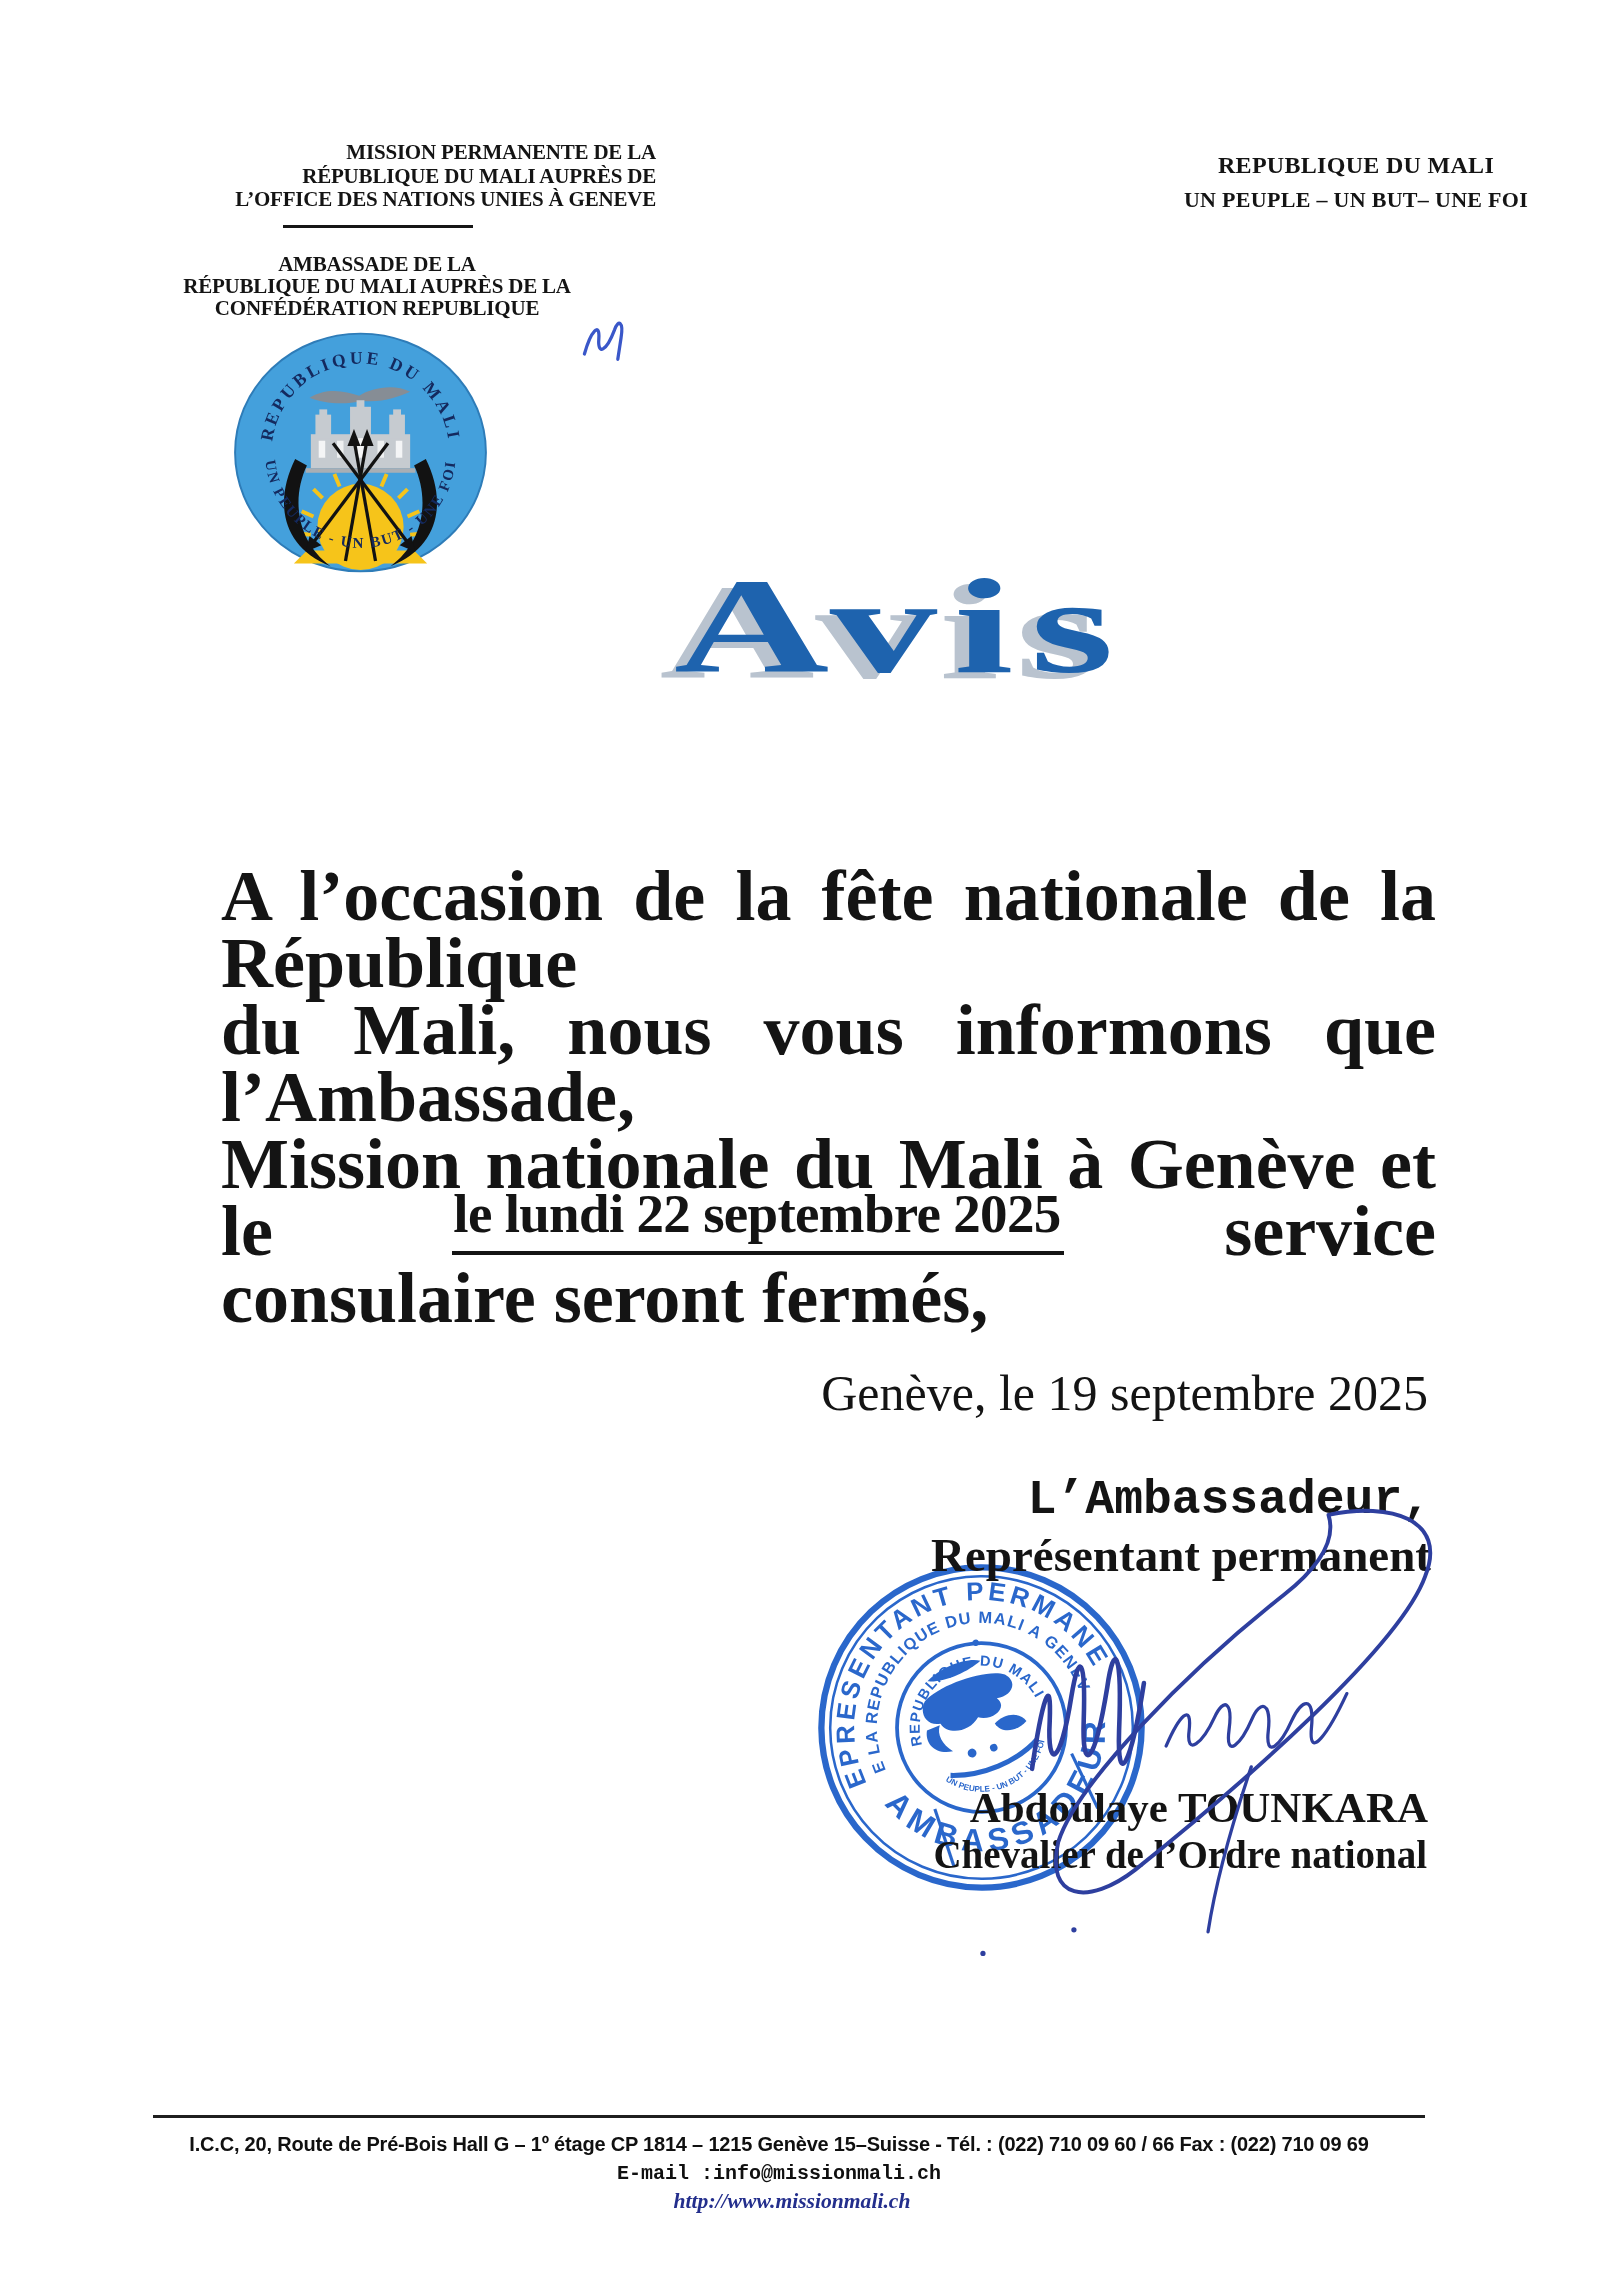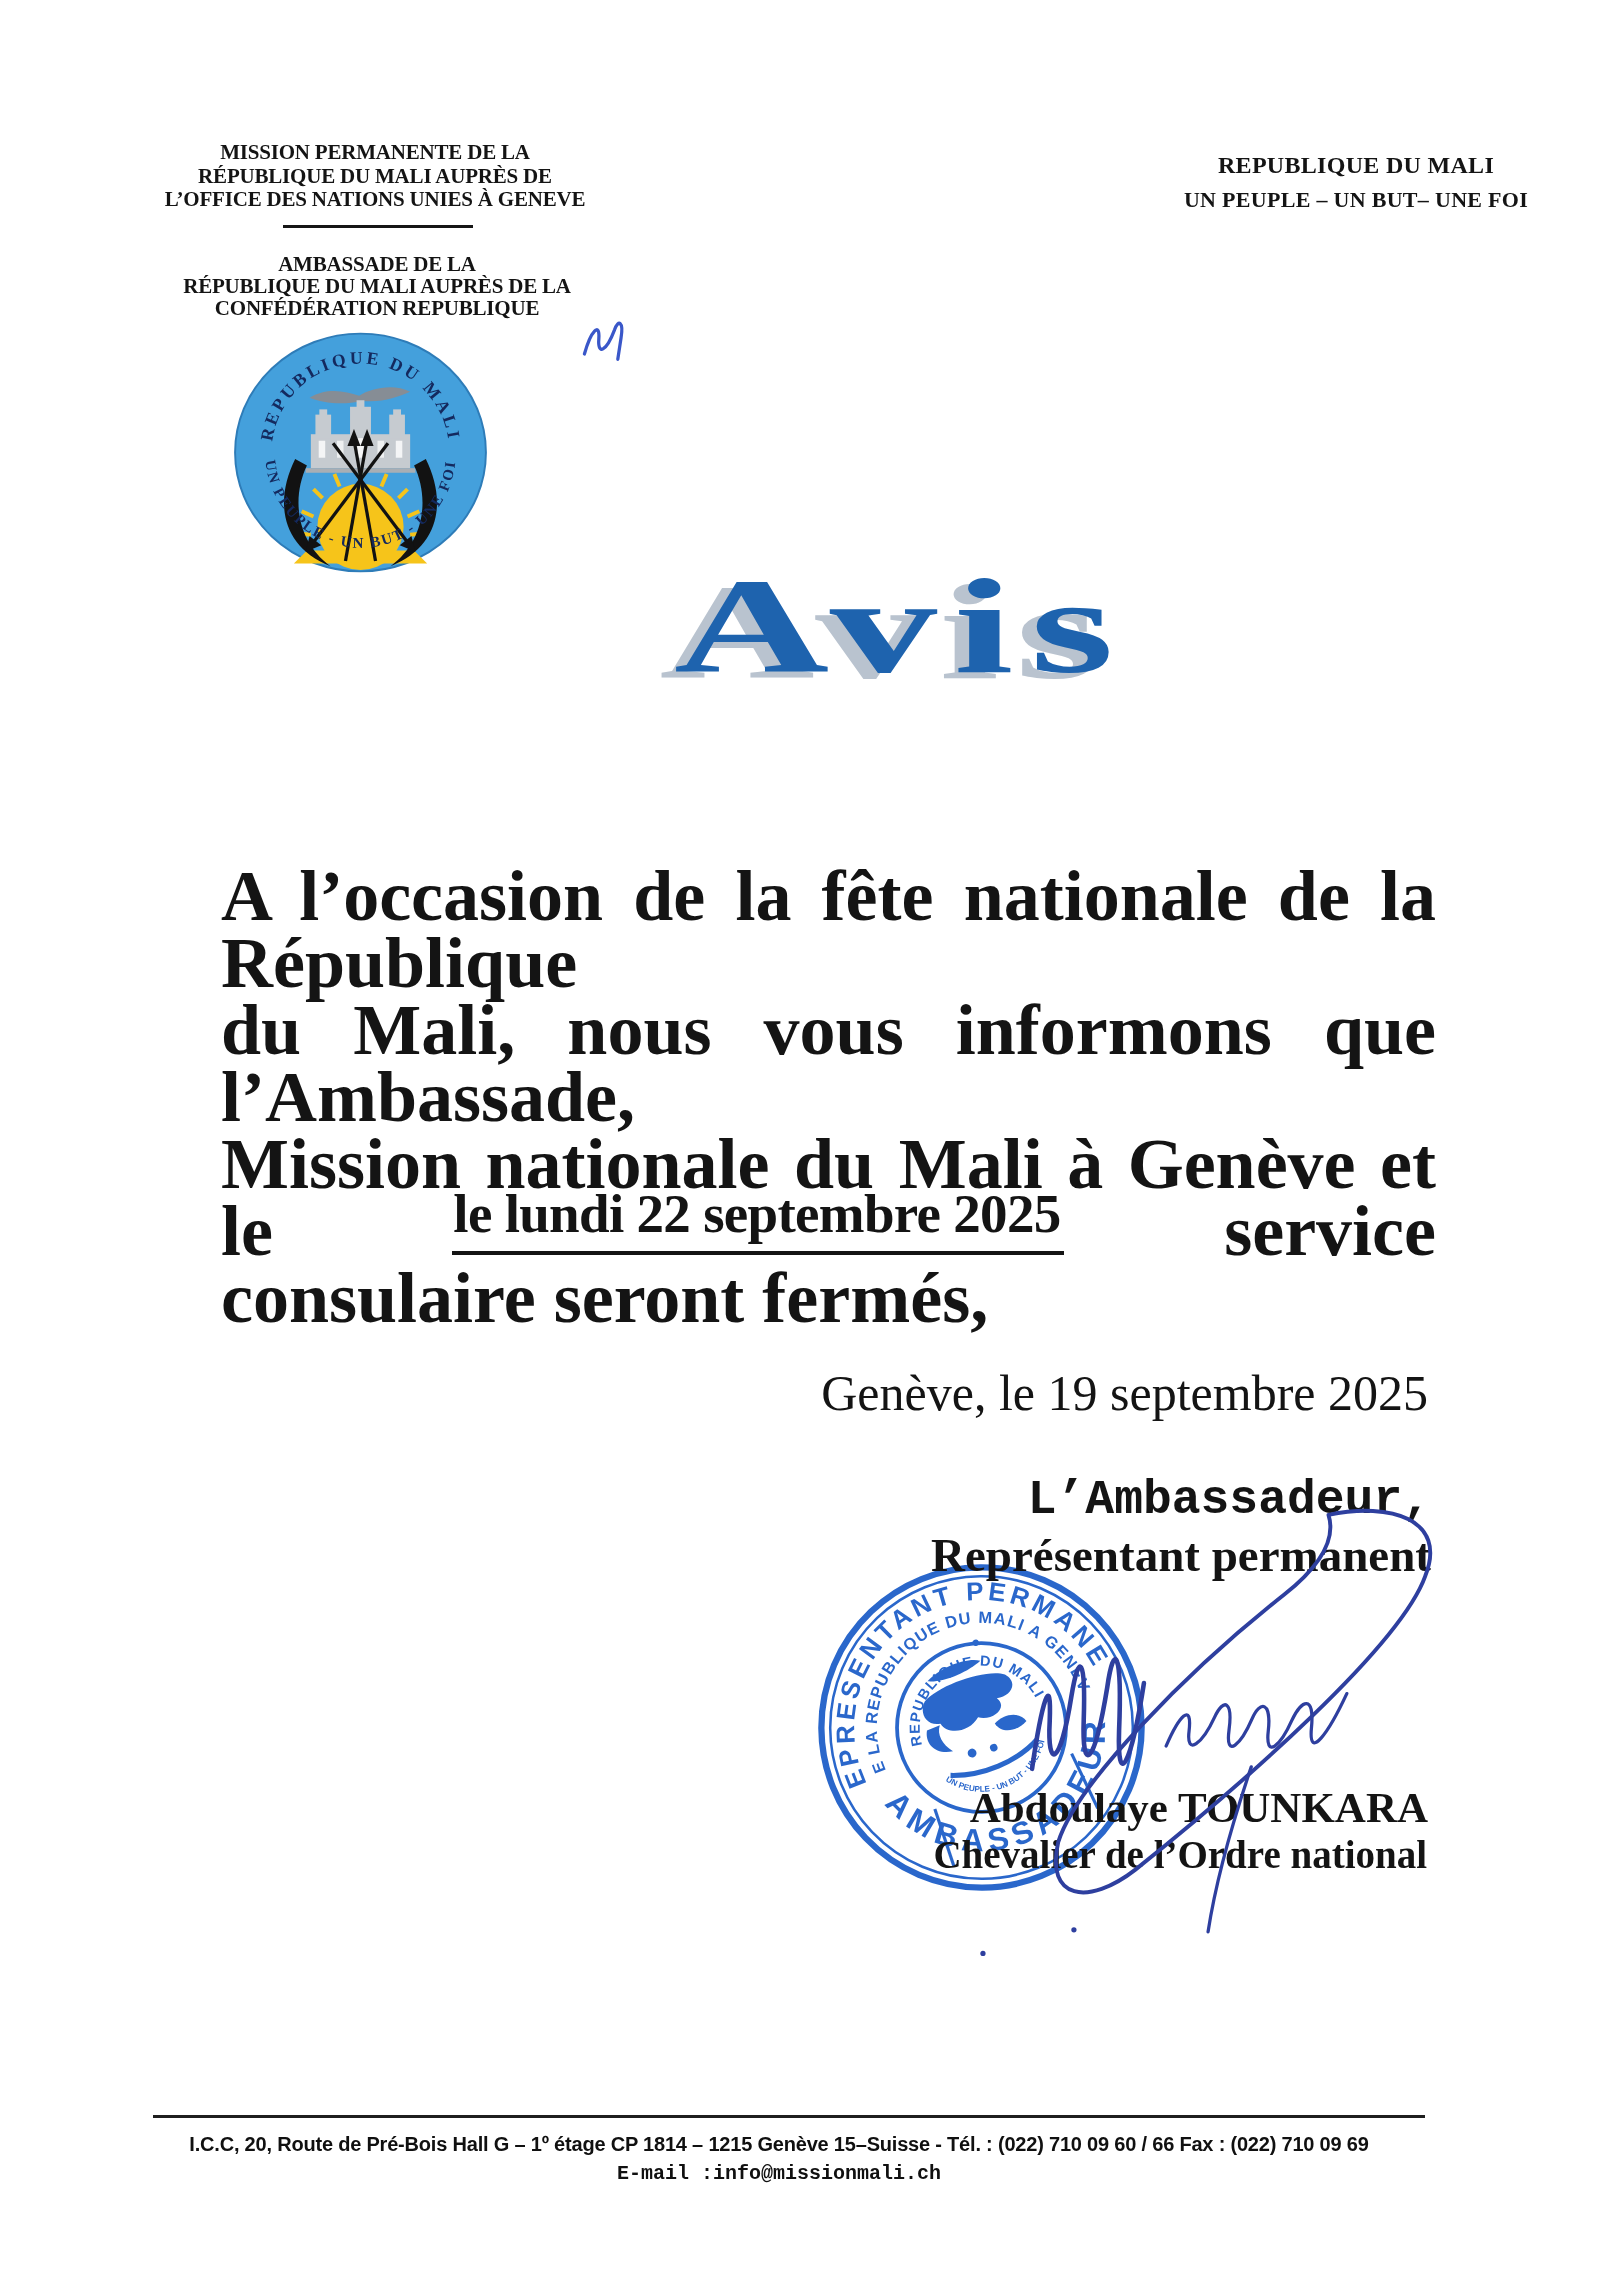--- a/index.html
+++ b/index.html
@@ -1,20 +1,20 @@
 <!DOCTYPE html>
 <html style="font-size:10.5px"><head>
 <meta charset="utf-8">
 <style>
   html,body{margin:0;padding:0;background:#ffffff;}
   .page{position:relative;width:1623px;height:2295px;background:#ffffff;overflow:hidden;
         font-family:"Liberation Serif",serif;color:#141414;}
   .abs{position:absolute;}
   
-  .lh-left{left:113px;top:141px;width:524px;text-align:center;
+  .lh-left{left:132px;top:141px;width:524px;text-align:right;
            font-weight:700;font-size:21px;line-height:23.6px;letter-spacing:-0.2px;}
   .lh-rule{left:283px;top:225px;width:190px;height:2.6px;background:#161616;}
   .lh-embassy{left:115px;top:253px;width:524px;text-align:center;
               font-weight:700;font-size:21px;line-height:22px;letter-spacing:-0.2px;}
   .lh-right{left:1094px;top:152px;width:524px;text-align:center;font-weight:700;}
   .lh-right .l1{font-size:24px;line-height:27.5px;letter-spacing:0.3px;}
   .lh-right .l2{font-size:22px;line-height:22px;margin-top:9.2px;letter-spacing:0.3px;}
   
   .avis{left:674px;top:558px;font-size:136px;line-height:1;font-weight:700;
         letter-spacing:10.5px;color:#1e63ae;transform:scaleX(1.58);transform-origin:left top;
@@ -212,16 +212,17 @@
 
     <g stroke="#3a57c9" fill="none" stroke-linecap="round">
       <path stroke-width="5" d="M 893 541 C 903 505 917 491 915 518 C 913 543 926 538 939 504 C 945 487 953 492 949 516 L 944 549"></path>
     </g>
   </svg>
 
   <div class="abs foot-rule"></div>
   <div class="abs footer">
     <div class="f1">I.C.C, 20, Route de Pré-Bois  Hall G – 1º étage  CP 1814 – 1215 Genève 15–Suisse - Tél. : (022) 710 09 60 / 66 Fax : (022) 710 09 69</div>
     <div class="f2">E-mail :info@missionmali.ch</div>
+    <div class="f3">http://www.missionmali.ch</div>
   </div>
 
 </div>
 
 
 </body></html>

